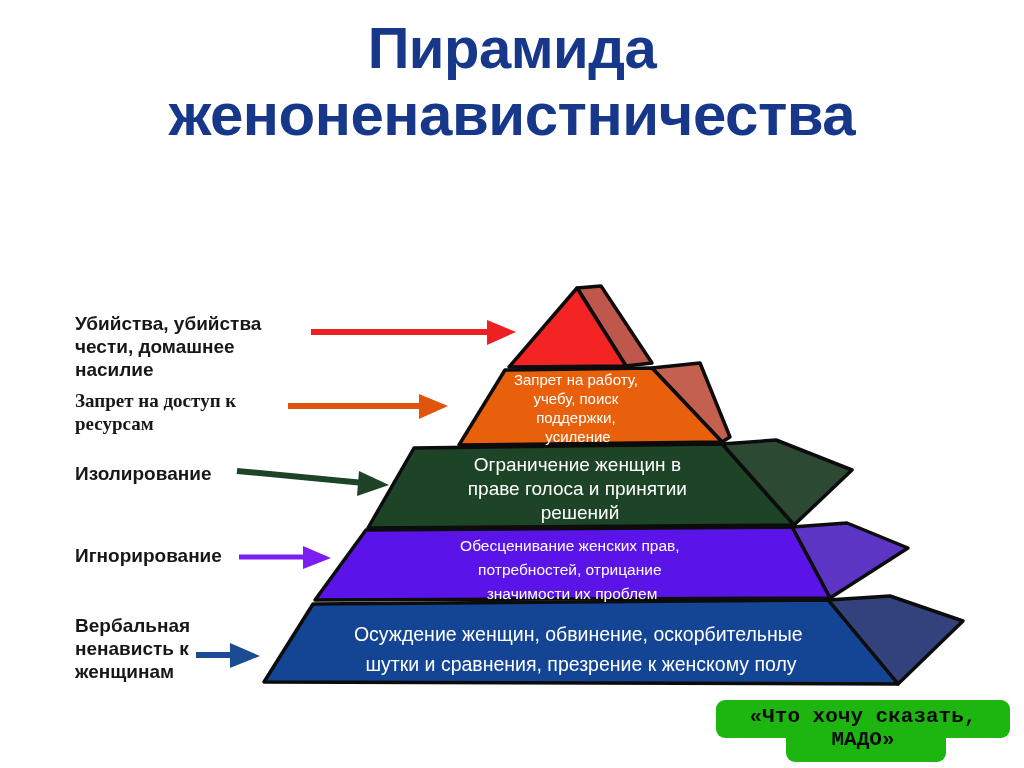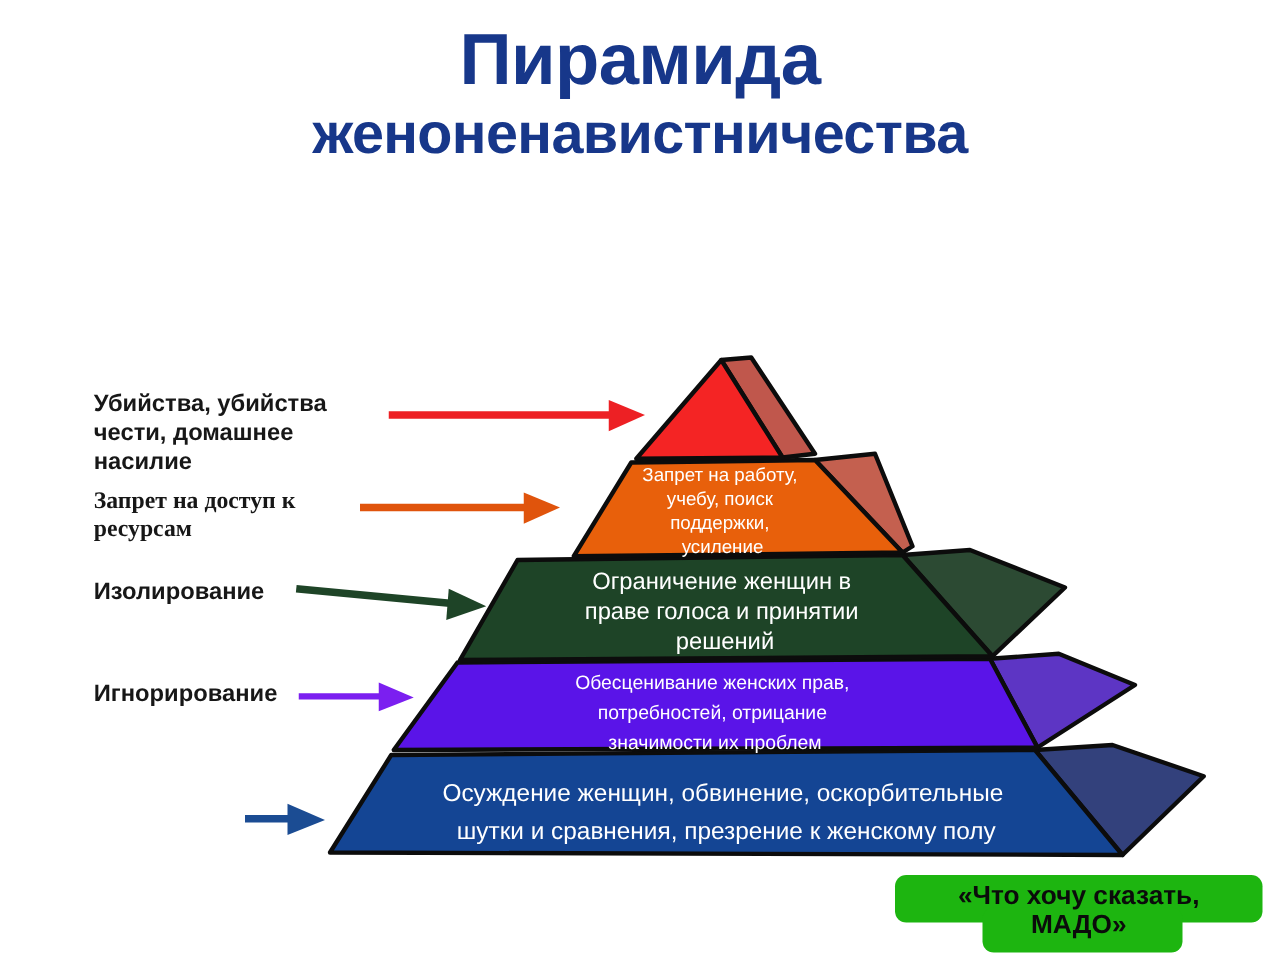--- a/index.html
+++ b/index.html
@@ -29,21 +29,21 @@
     width: 1024px;
     text-align: center;
     color: #17378A;
     font-family: "Liberation Sans", sans-serif;
     font-weight: bold;
     font-size: 58px;
     line-height: 1.12;
     letter-spacing: -0.5px;
   }
   #title .line { display: block; white-space: nowrap; }
-  #title .line2 { font-size: 46px; }
+  #title .line2 { font-size: 60px; }
 
   
   .side-label {
     position: absolute;
     color: #171717;
     font-family: "Liberation Sans", sans-serif;
     font-weight: bold;
     font-size: 19px;
     line-height: 1.22;
     text-align: left;
@@ -87,21 +87,21 @@
   }
   #banner .bar-bottom {
     left: 70px; top: 26px; width: 160px; height: 36px;
   }
   #banner-text {
     position: absolute;
     left: 0; top: 0;
     width: 294px;
     text-align: center;
     color: #0B0B0B;
-    font-family: Liberation Sans, sans-serif;
+    font-family: Liberation Mono, monospace;
     font-weight: bold;
     font-size: 21px;
     line-height: 1.08;
     padding-top: 6px;
     box-sizing: border-box;
     white-space: pre-line;
   }
 </style>
 </head>
 <body>
@@ -113,20 +113,23 @@
     <span class="line line2">женоненавистничества</span>
   </div>
 
   <div class="side-label" id="label-0">Убийства, убийства
 чести, домашнее
 насилие</div>
   <div class="side-label" id="label-1">Запрет на доступ к
 ресурсам</div>
   <div class="side-label" id="label-2">Изолирование</div>
   <div class="side-label" id="label-3">Игнорирование</div>
+  <div class="side-label" id="label-4">Вербальная
+ненависть к
+женщинам</div>
 
   <svg id="stage" viewBox="0 0 1024 768">
 
     <g>
 
       <g>
         <line x1="311" y1="332" x2="492" y2="332" stroke="#ED2024" stroke-width="6"></line>
         <polygon points="487,320 516,332 487,345" fill="#ED2024"></polygon>
       </g>
 

